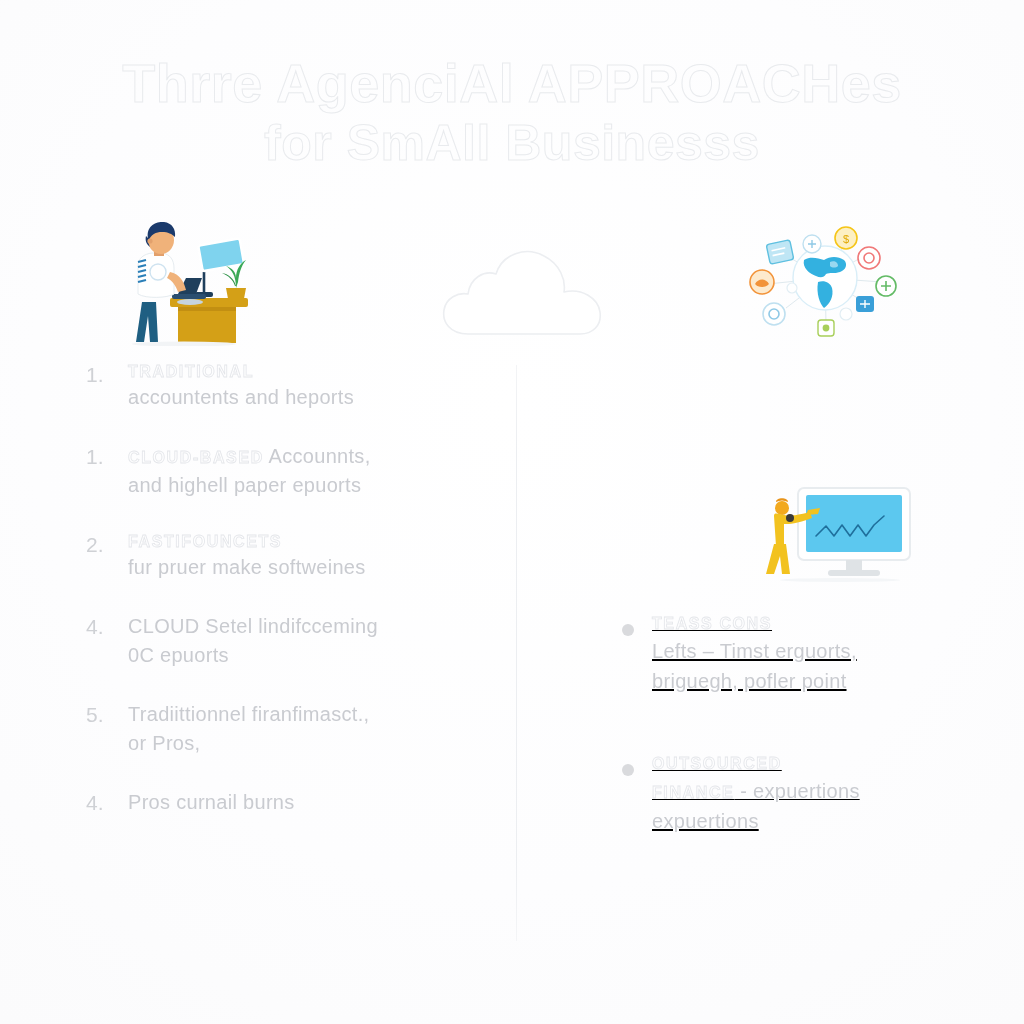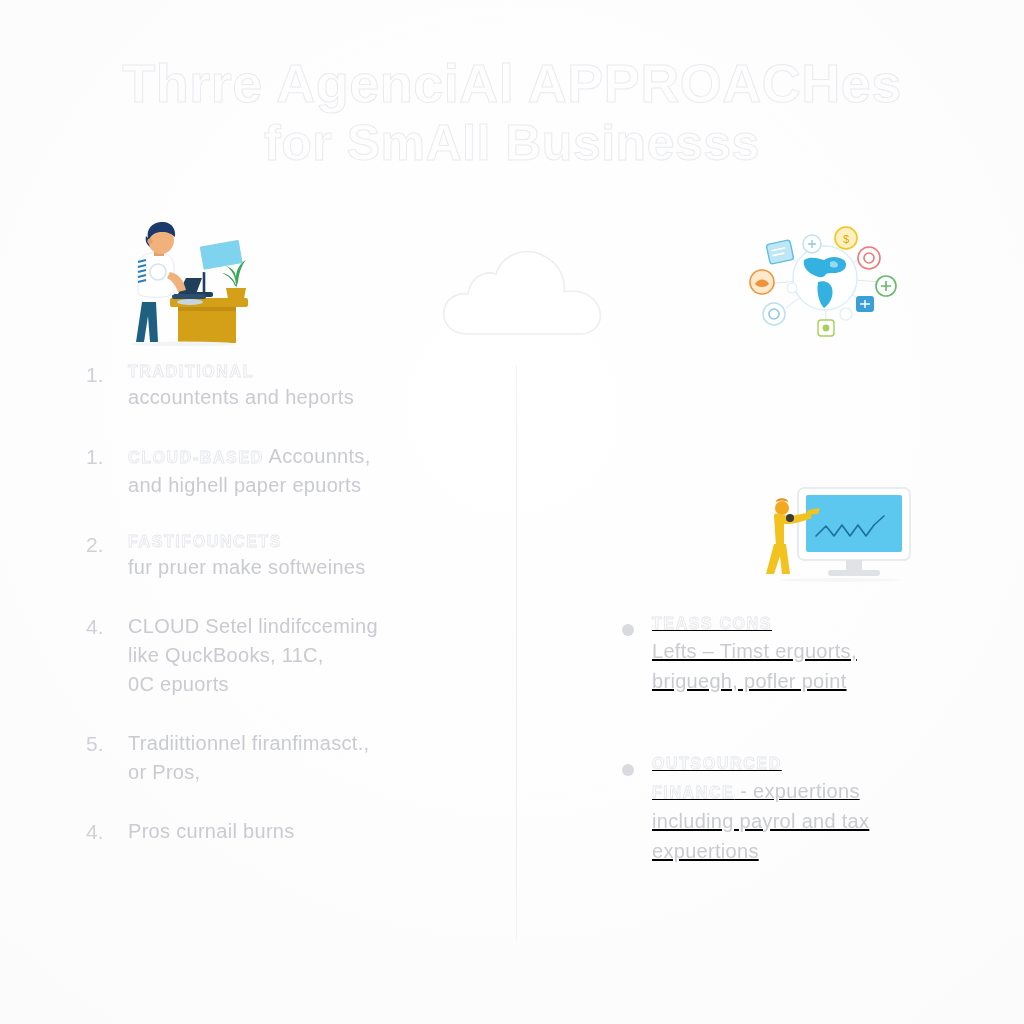--- a/index.html
+++ b/index.html
@@ -333,21 +333,20 @@
       <div class="body">
         <span class="line hollow-head">FASTIFOUNCETS</span>
         <span class="line soft-text">fur pruer make softweines</span>
       </div>
     </div>
 
     <div class="num-item">
       <div class="num">4.</div>
       <div class="body">
         <span class="line soft-text">CLOUD Setel lindifcceming</span>
-        <span class="line soft-text">like QuckBooks, 11C,</span>
         <span class="line soft-text">0C epuorts</span>
       </div>
     </div>
 
     <div class="num-item">
       <div class="num">5.</div>
       <div class="body">
         <span class="line soft-text">Tradiittionnel firanfimasct.,</span>
         <span class="line soft-text">or Pros,</span>
       </div>
@@ -377,20 +376,19 @@
 
     <div class="bullet-item">
       <div class="dot">
           <i></i>
         </div>
       <div class="body">
         <span class="line hollow-head">OUTSOURCED</span>
         <span class="inline-mix">
           <span class="hollow-head">FINANCE</span><span class="soft-text"> - expuertions</span>
         </span>
-        <span class="line soft-text">including payrol and tax</span>
         <span class="line soft-text">expuertions</span>
       </div>
     </div>
 
   </div>
 
 </div>
 
 </body></html>

